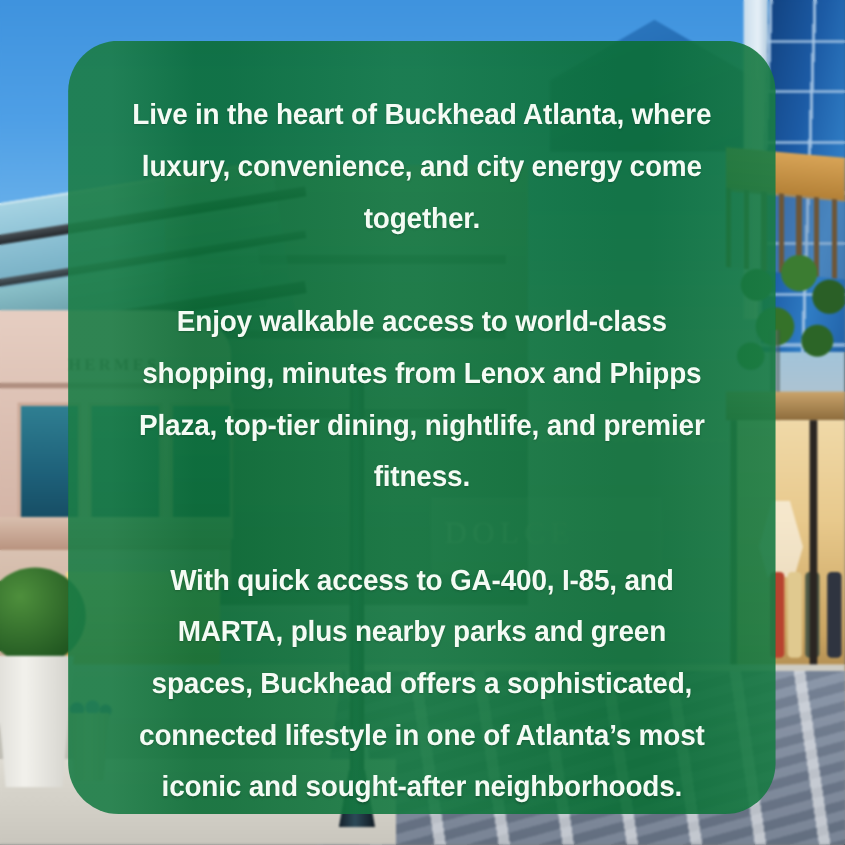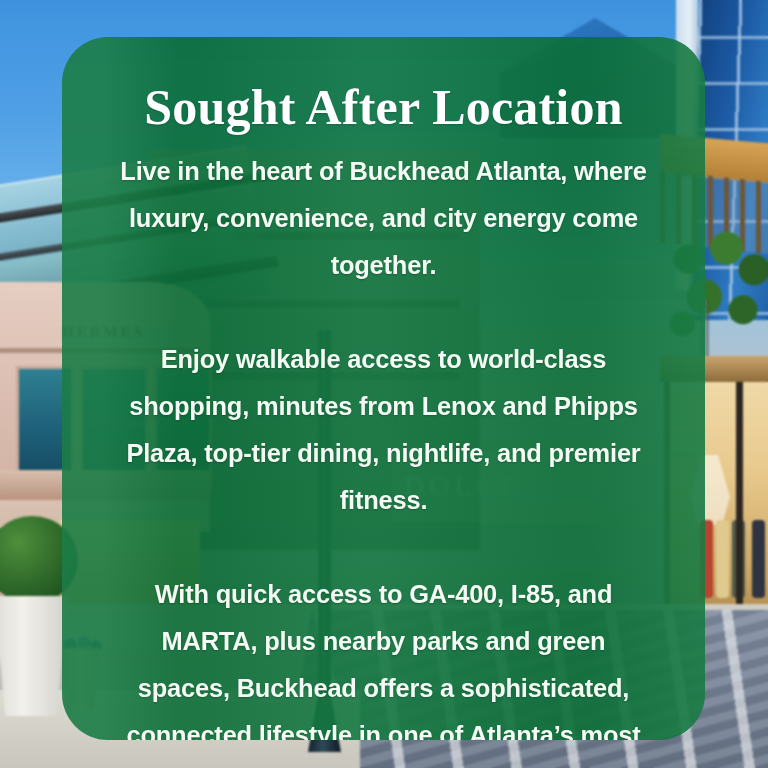--- a/index.html
+++ b/index.html
@@ -375,19 +375,18 @@
     <div class="flowers-sm"></div>
     <div class="planter-sm"></div>
 
     <div class="lamppost"></div>
     <div class="lamppost-base"></div>
 
     <div class="photo-soften"></div>
   </div>
 
   <div class="card">
-    <h1 class="headline">Sought After Location</h1>
     <p class="para">Live in the heart of Buckhead Atlanta, where luxury, convenience, and city energy come together.</p>
     <p class="para">Enjoy walkable access to world-class shopping, minutes from Lenox and Phipps Plaza, top-tier dining, nightlife, and premier fitness.</p>
     <p class="para">With quick access to GA-400, I-85, and MARTA, plus nearby parks and green spaces, Buckhead offers a sophisticated, connected lifestyle in one of Atlanta’s most iconic and sought-after neighborhoods.</p>
   </div>
 
 </div>
 
 </body></html>

